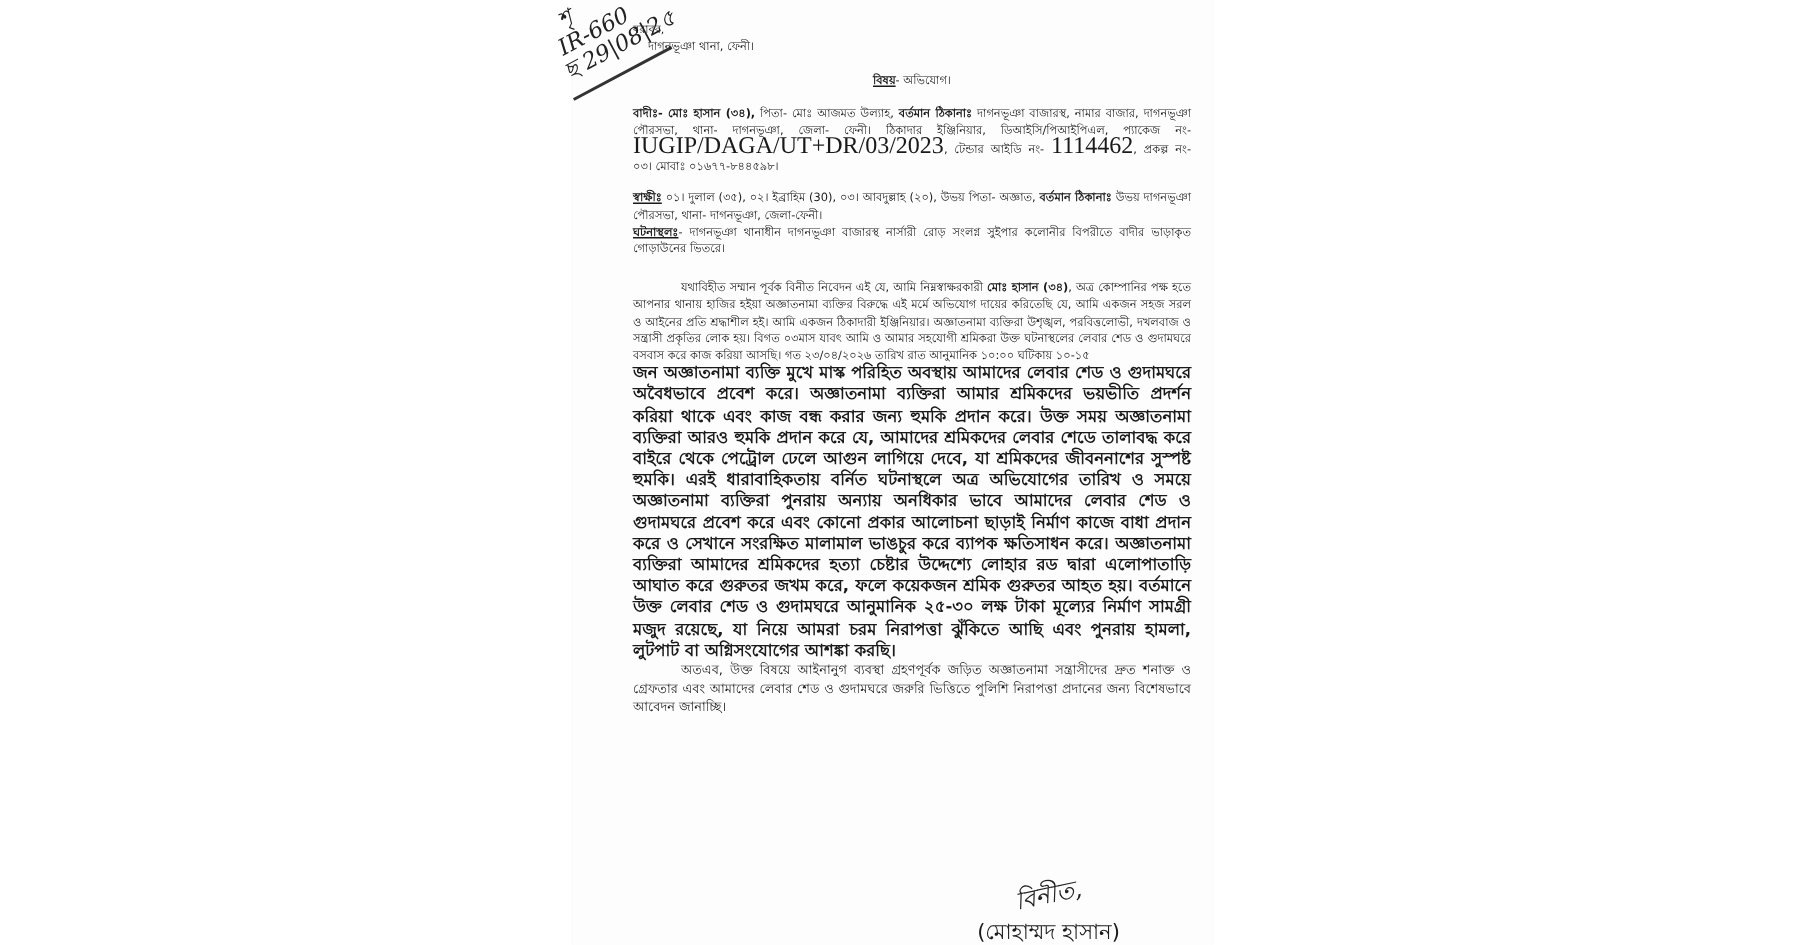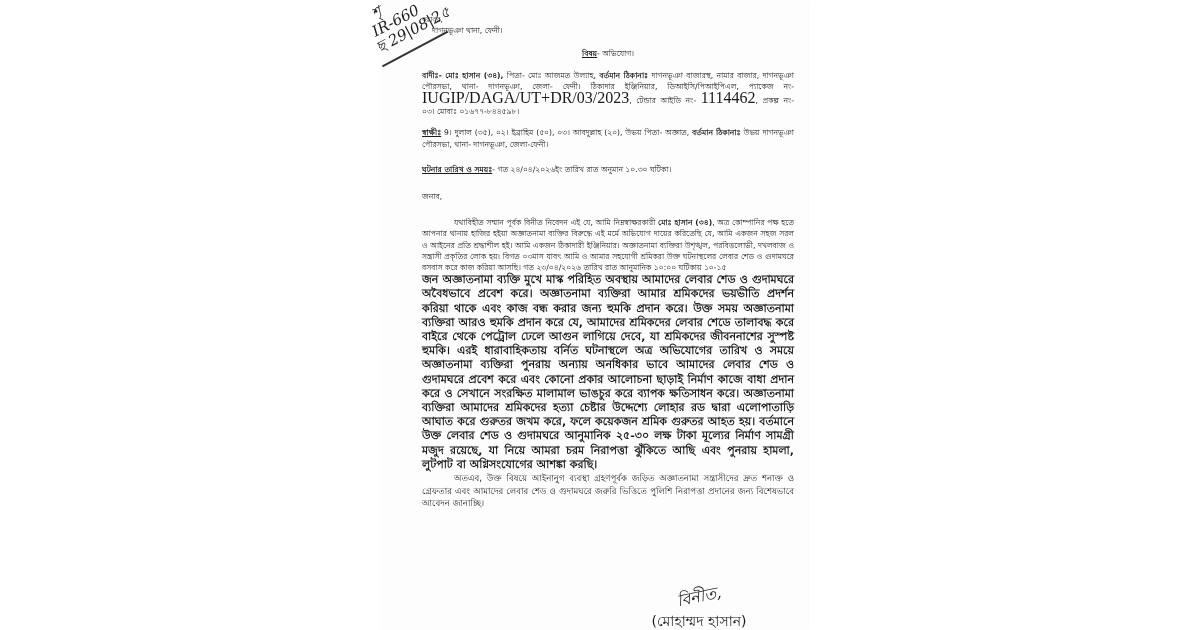--- a/index.html
+++ b/index.html
@@ -88,28 +88,27 @@
     <div class="subject">
       <span class="u">বিষয়</span><span class="val">- অভিযোগ।</span>
     </div>
 
     <div class="block">
       <span class="bold">বাদীঃ</span><span class="bold">- মোঃ হাসান (৩৪),</span><span> পিতা- মোঃ আজমত উল্যাহ, </span><span class="bold">বর্তমান ঠিকানাঃ</span><span> দাগনভূঞা বাজারস্থ, নামার বাজার, দাগনভূঞা পৌরসভা, থানা- দাগনভূঞা, জেলা- ফেনী। ঠিকাদার ইঞ্জিনিয়ার, ডিআইসি/পিআইপিএল, প্যাকেজ নং- </span><span class="mono">IUGIP/DAGA/UT+DR/03/2023</span><span>, টেন্ডার আইডি নং- </span><span class="mono">1114462</span><span>, প্রকল্প নং- ০৩। মোবাঃ ০১৬৭৭-৮৪৪৫৯৮।</span>
     </div>
 
 
     <div class="block">
-      <span class="u">স্বাক্ষীঃ</span><span> 9। দুলাল (৩৫), ০২। ইব্রাহিম (৫০), ০৩। আবদুল্লাহ (২০), উভয় পিতা- অজ্ঞাত, </span><span class="bold">বর্তমান ঠিকানাঃ</span><span> উভয় দাগনভূঞা পৌরসভা, থানা- দাগনভূঞা, জেলা-ফেনী।</span>
+      <span class="u">স্বাক্ষীঃ</span><span> ০১। দুলাল (৩৫), ০২। ইব্রাহিম (30), ০৩। আবদুল্লাহ (২০), উভয় পিতা- অজ্ঞাত, </span><span class="bold">বর্তমান ঠিকানাঃ</span><span> উভয় দাগনভূঞা পৌরসভা, থানা- দাগনভূঞা, জেলা-ফেনী।</span>
     </div>
 
-    <div class="block" style="margin-top:14px">
-      <span class="u">ঘটনার তারিখ ও সময়ঃ</span><span>- গত ২৪/০৪/২০২৬ইং তারিখ রাত অনুমান ১০.৩০ ঘটিকা।</span>
+    <div class="block" style="margin-top:0">
+      <span class="u">ঘটনাস্থলঃ</span><span>- দাগনভূঞা থানাধীন দাগনভূঞা বাজারস্থ নার্সারী রোড় সংলগ্ন সুইপার কলোনীর বিপরীতে বাদীর ভাড়াকৃত গোড়াউনের ভিতরে।</span>
     </div>
 
-    <div class="block" style="margin-top:16px">জনাব,</div>
 
     <p class="body-p first">
       <span>যথাবিহীত সম্মান পূর্বক বিনীত নিবেদন এই যে, আমি নিম্নস্বাক্ষরকারী </span><span class="bold">মোঃ হাসান (৩৪)</span><span>, অত্র কোম্পানির পক্ষ হতে আপনার থানায় হাজির হইয়া অজ্ঞাতনামা ব্যক্তির বিরুদ্ধে এই মর্মে অভিযোগ দায়ের করিতেছি যে, আমি একজন সহজ সরল ও আইনের প্রতি শ্রদ্ধাশীল হই। আমি একজন ঠিকাদারী ইঞ্জিনিয়ার। অজ্ঞাতনামা ব্যক্তিরা উশৃঙ্খল, পরবিত্তলোভী, দখলবাজ ও সন্ত্রাসী প্রকৃতির লোক হয়। বিগত ০৩মাস যাবৎ আমি ও আমার সহযোগী শ্রমিকরা উক্ত ঘটনাস্থলের লেবার শেড ও গুদামঘরে বসবাস করে কাজ করিয়া আসছি। গত ২৩/০৪/২০২৬ তারিখ রাত আনুমানিক ১০:০০ ঘটিকায় ১০-১৫</span>
     </p>
     <p class="body-p big" style="text-indent:0">জন অজ্ঞাতনামা ব্যক্তি মুখে মাস্ক পরিহিত অবস্থায় আমাদের লেবার শেড ও গুদামঘরে অবৈধভাবে প্রবেশ করে। অজ্ঞাতনামা ব্যক্তিরা আমার শ্রমিকদের ভয়ভীতি প্রদর্শন করিয়া থাকে এবং কাজ বন্ধ করার জন্য হুমকি প্রদান করে। উক্ত সময় অজ্ঞাতনামা ব্যক্তিরা আরও হুমকি প্রদান করে যে, আমাদের শ্রমিকদের লেবার শেডে তালাবদ্ধ করে বাইরে থেকে পেট্রোল ঢেলে আগুন লাগিয়ে দেবে, যা শ্রমিকদের জীবননাশের সুস্পষ্ট হুমকি। এরই ধারাবাহিকতায় বর্নিত ঘটনাস্থলে অত্র অভিযোগের তারিখ ও সময়ে অজ্ঞাতনামা ব্যক্তিরা পুনরায় অন্যায় অনধিকার ভাবে আমাদের লেবার শেড ও গুদামঘরে প্রবেশ করে এবং কোনো প্রকার আলোচনা ছাড়াই নির্মাণ কাজে বাধা প্রদান করে ও সেখানে সংরক্ষিত মালামাল ভাঙচুর করে ব্যাপক ক্ষতিসাধন করে। অজ্ঞাতনামা ব্যক্তিরা আমাদের শ্রমিকদের হত্যা চেষ্টার উদ্দেশ্যে লোহার রড দ্বারা এলোপাতাড়ি আঘাত করে গুরুতর জখম করে, ফলে কয়েকজন শ্রমিক গুরুতর আহত হয়। বর্তমানে উক্ত লেবার শেড ও গুদামঘরে আনুমানিক ২৫-৩০ লক্ষ টাকা মূল্যের নির্মাণ সামগ্রী মজুদ রয়েছে, যা নিয়ে আমরা চরম নিরাপত্তা ঝুঁকিতে আছি এবং পুনরায় হামলা, লুটপাট বা অগ্নিসংযোগের আশঙ্কা করছি।</p>
 
     <p class="body-p closing">অতএব, উক্ত বিষয়ে আইনানুগ ব্যবস্থা গ্রহণপূর্বক জড়িত অজ্ঞাতনামা সন্ত্রাসীদের দ্রুত শনাক্ত ও গ্রেফতার এবং আমাদের লেবার শেড ও গুদামঘরে জরুরি ভিত্তিতে পুলিশি নিরাপত্তা প্রদানের জন্য বিশেষভাবে আবেদন জানাচ্ছি।</p>
   </div>
 
   <div class="sig">

